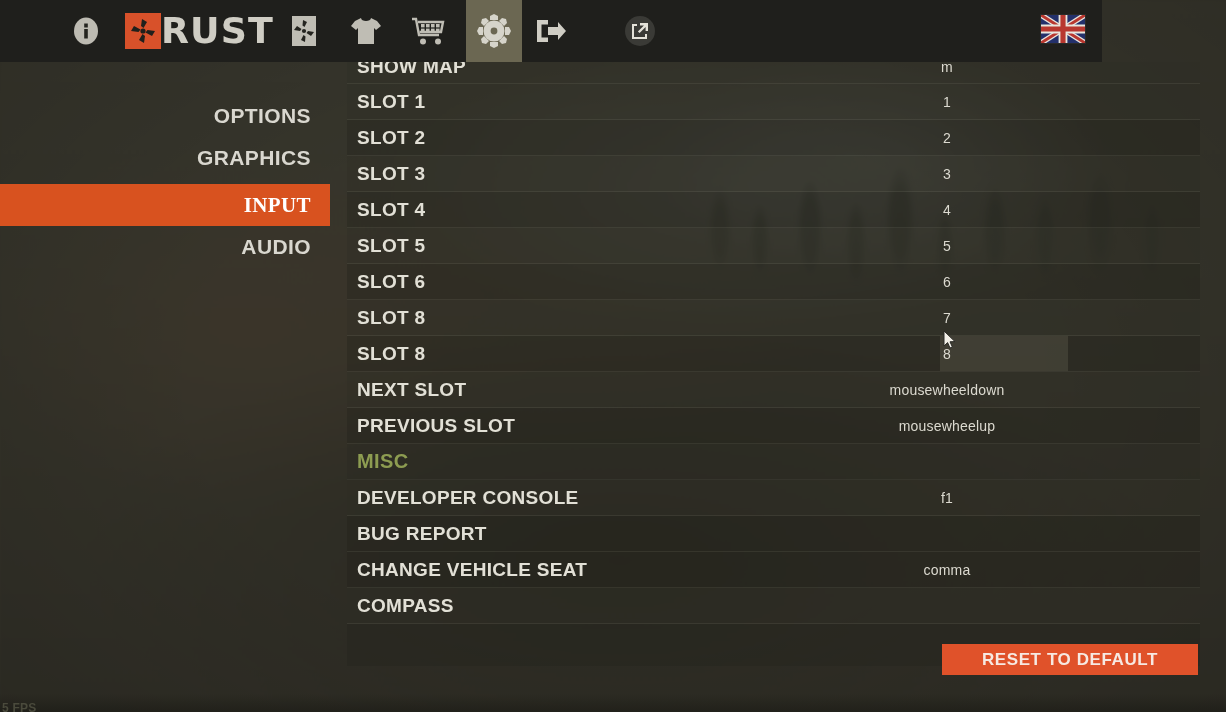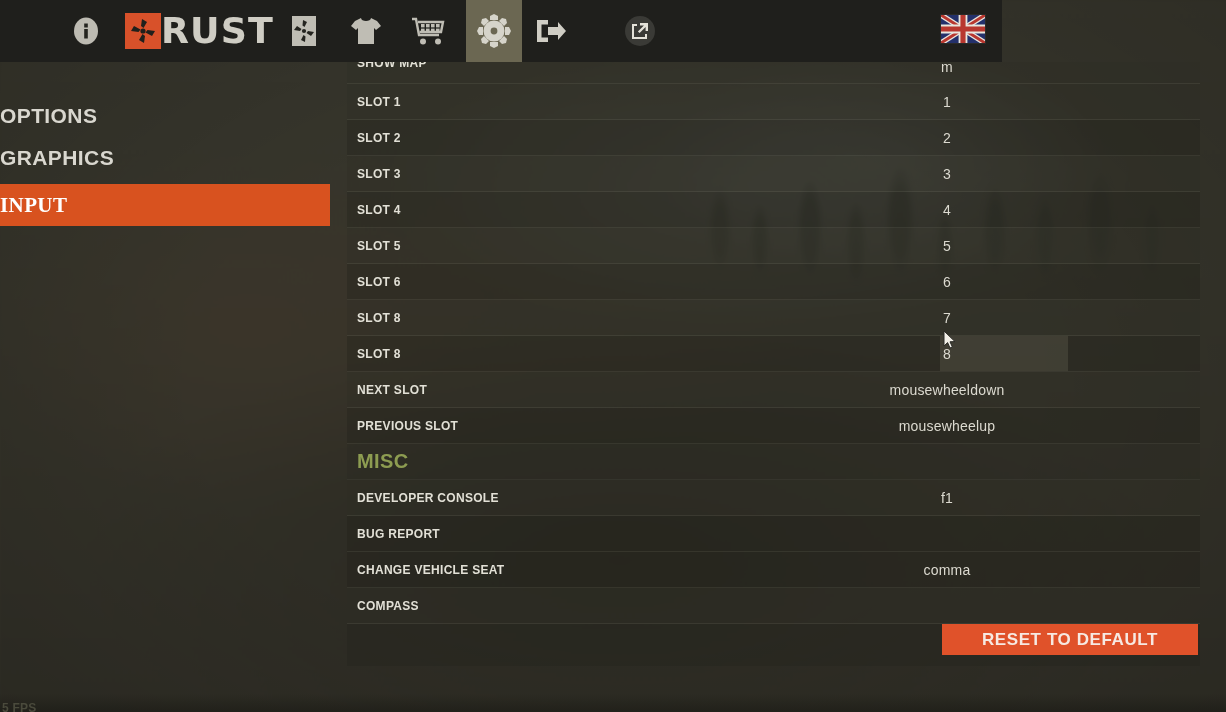--- a/index.html
+++ b/index.html
@@ -36,21 +36,21 @@
       radial-gradient(ellipse 15px 60px at 445px 126px, #252c23 42%, rgba(0,0,0,0) 72%),
       radial-gradient(ellipse 19px 72px at 500px 112px, #1e2520 42%, rgba(0,0,0,0) 72%),
       radial-gradient(ellipse 13px 55px at 552px 130px, #232b22 42%, rgba(0,0,0,0) 72%);
   }
   #bg-vignette { position:absolute; inset:0;
     background:radial-gradient(ellipse 1000px 640px at 613px 380px, rgba(0,0,0,0) 42%, rgba(0,0,0,.42) 100%); }
   #bg-tint { position:absolute; inset:0; background:rgba(52,51,42,0.55); }
 
   
   #topbar {
-    position:absolute; left:0; top:0; width:1002px; height:62px;
+    position:absolute; left:0; top:0; width:1102px; height:62px;
     background:#1f1f1c; z-index:40;
   }
   .tabitem {
     position:absolute; top:0; height:62px; width:56px;
     display:flex; align-items:center; justify-content:center;
   }
   .tabitem.active { background:#6b6752; }
   .ico { display:block; }
   .ico svg { display:block; }
 
@@ -66,57 +66,57 @@
   }
   #flag {
     position:absolute; right:16px; top:14px; width:46px; height:30px;
     border:1px solid #2a2a28; overflow:hidden;
   }
 
   
   #nav { position:absolute; left:0; top:95px; width:330px; z-index:20; }
   .navitem {
     position:relative; height:42px; display:flex; align-items:center;
-    justify-content:flex-start; padding-right:19px;
+    justify-content:flex-end; padding-right:19px;
     font-size:21px; font-weight:bold; color:#d9d7cf; letter-spacing:.4px;
   }
   .navitem.active { background:#d8521f; color:#ffffff;font-family:Liberation Serif, serif; }
   #nav-spacer-1 { height:5px; }
 
   
   #list { position:absolute; left:347px; top:62px; width:853px; z-index:20; }
   .row {
     position:relative; height:36px; display:flex; align-items:center;
     border-bottom:1px solid rgba(190,188,170,0.10);
     background:rgba(46,45,37,0.33);
   }
   .row.alt { background:rgba(30,30,24,0.30); }
   .row .label {
-    position:absolute; left:10px; font-size:12px; font-weight:bold;
+    position:absolute; left:10px; font-size:19px; font-weight:bold;
     color:#e2e0d6; letter-spacing:.3px; white-space:nowrap;
   }
   .row .value {
     position:absolute; left:500px; width:200px; text-align:center;
     font-size:14px; color:#dcdad0; letter-spacing:.2px;
   }
   .row.clipped { height:22px; overflow:hidden; border-bottom:1px solid rgba(190,188,170,0.10); }
   .row.clipped .label { top:-6px; }
   .row.clipped .value { top:-3px; }
   .row.hovered .hoverbox {
     position:absolute; left:593px; top:0; width:128px; height:35px;
     background:rgba(168,160,134,0.16);
   }
   .row.section {
     background:rgba(40,40,32,0.30); border-bottom:1px solid rgba(190,188,170,0.07);
   }
   .row.section .label { font-size:20px; font-weight:bold; color:#8d9c51; letter-spacing:.4px; }
   .row.blank { background:rgba(34,34,27,0.32); height:42px; border-bottom:none; }
 
   #reset-btn {
-    position:absolute; left:595px; top:0; width:256px; height:31px;
+    position:absolute; left:595px; top:20px; width:256px; height:31px;
     background:#e0522a; display:flex; align-items:center; justify-content:center;
     font-size:17px; font-weight:bold; color:#f6e9e2; letter-spacing:.6px;
   }
 
   
   #cursor { position:absolute; left:943px; top:330px; z-index:60; }
 
   
   #fps {
     position:absolute; left:2px; bottom:-3px; z-index:30;
@@ -267,20 +267,23 @@
   <div class="navitem">
     <span>OPTIONS</span>
   </div>
   <div class="navitem">
     <span>GRAPHICS</span>
   </div>
   <div id="nav-spacer-1"></div>
   <div class="navitem active">
     <span>INPUT</span>
   </div>
+  <div class="navitem">
+    <span>AUDIO</span>
+  </div>
 </div>
 
 <div id="list">
 
   <div class="row clipped">
     <span class="label">SHOW MAP</span>
     <span class="value">m</span>
   </div>
 
   <div class="row">

